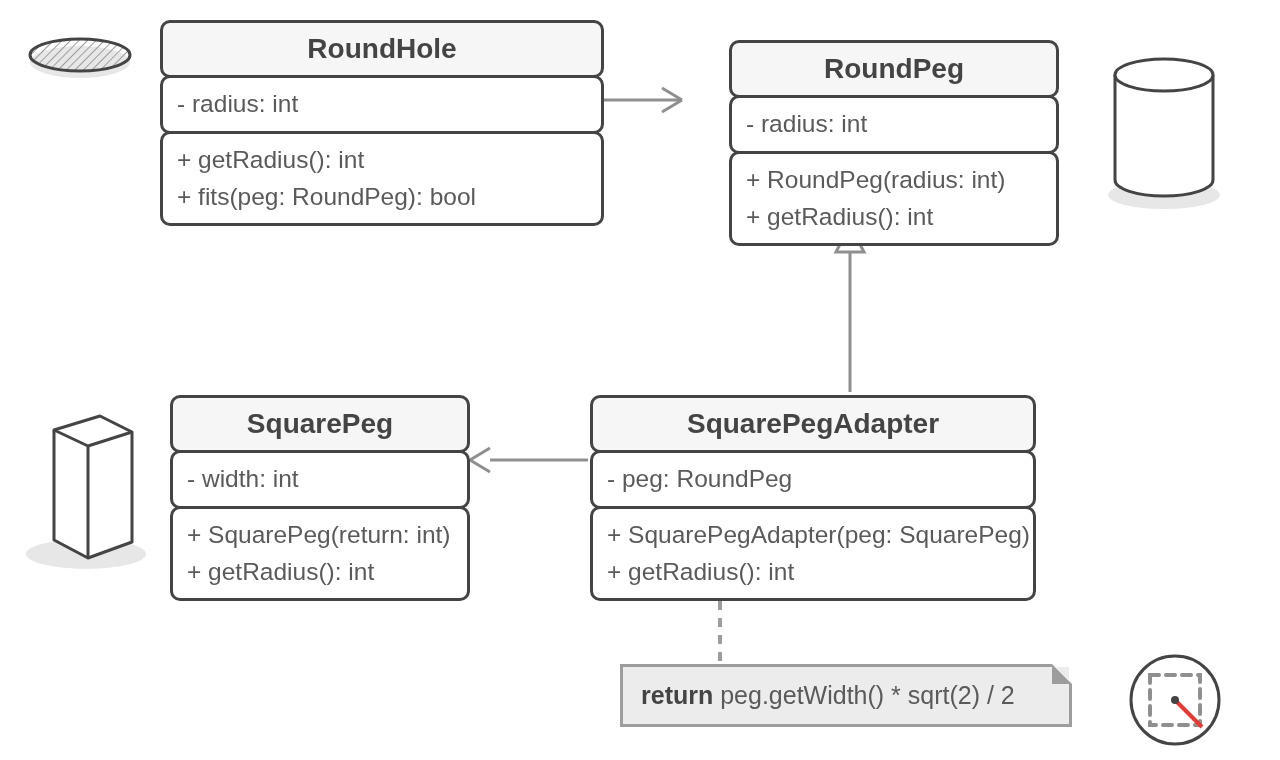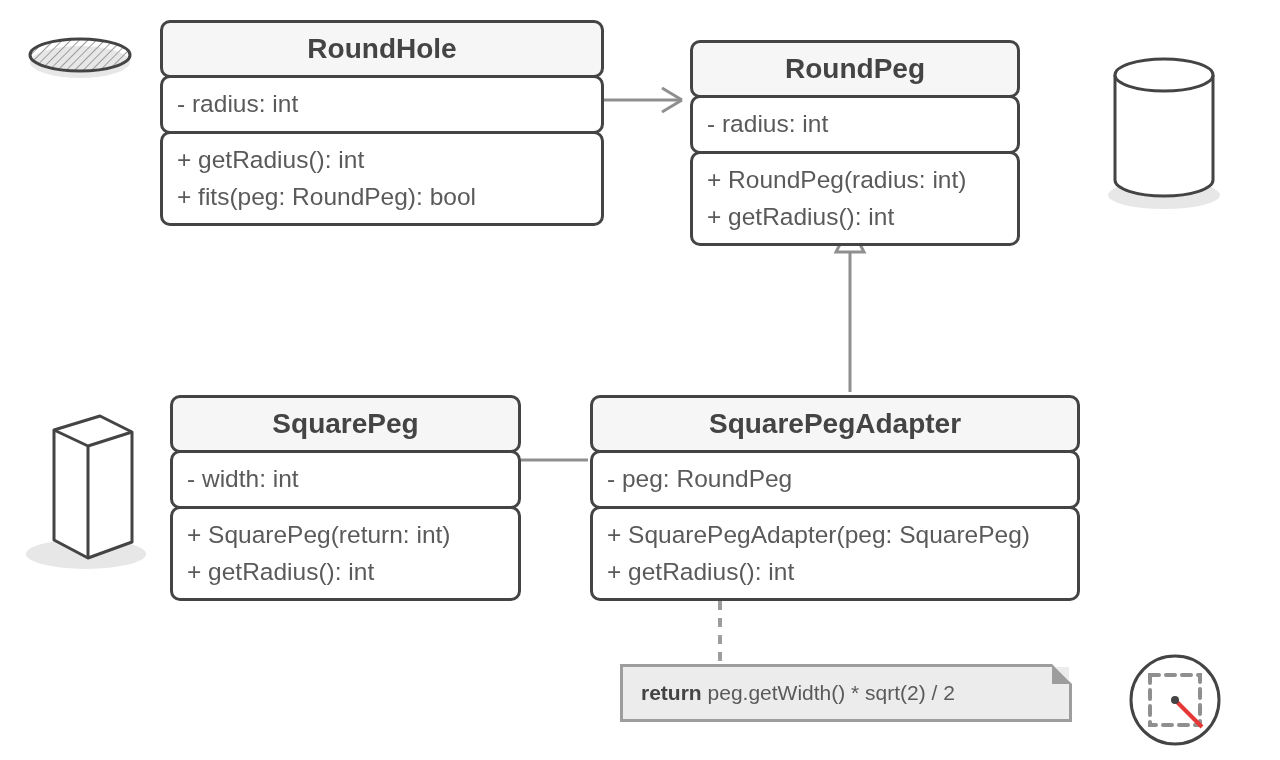--- a/index.html
+++ b/index.html
@@ -48,21 +48,21 @@
     line-height: 1.5;
     white-space: nowrap;
     color: #5a5a5a;
   }
 
   
   .note-box {
     position: absolute;
     background: #ececec;
     border: 3px solid #9d9d9d;
-    font-size: 21px;
+    font-size: 25px;
     padding: 14px 18px;
     color: #5a5a5a;
   }
   .note-box .kw { font-weight: 700; color:#454445; }
   .note-fold {
     position: absolute;
     right: -3px;
     top: -3px;
     width: 20px; height: 20px;
   }
@@ -145,43 +145,43 @@
     <div class="section title">RoundHole</div>
     <div class="section">
       <div class="line">- radius: int</div>
     </div>
     <div class="section">
       <div class="line">+ getRadius(): int</div>
       <div class="line">+ fits(peg: RoundPeg): bool</div>
     </div>
   </div>
 
-  <div class="class-box" style="left:690px; top:40px; width:330px;">
+  <div class="class-box" style="left:729px; top:40px; width:330px;">
     <div class="section title">RoundPeg</div>
     <div class="section">
       <div class="line">- radius: int</div>
     </div>
     <div class="section">
       <div class="line">+ RoundPeg(radius: int)</div>
       <div class="line">+ getRadius(): int</div>
     </div>
   </div>
 
-  <div class="class-box" style="left:170px; top:395px; width:351px;">
+  <div class="class-box" style="left:170px; top:395px; width:300px;">
     <div class="section title">SquarePeg</div>
     <div class="section">
       <div class="line">- width: int</div>
     </div>
     <div class="section">
       <div class="line">+ SquarePeg(return: int)</div>
       <div class="line">+ getRadius(): int</div>
     </div>
   </div>
 
-  <div class="class-box" style="left:590px; top:395px; width:490px;">
+  <div class="class-box" style="left:590px; top:395px; width:446px;">
     <div class="section title">SquarePegAdapter</div>
     <div class="section">
       <div class="line">- peg: RoundPeg</div>
     </div>
     <div class="section">
       <div class="line">+ SquarePegAdapter(peg: SquarePeg)</div>
       <div class="line">+ getRadius(): int</div>
     </div>
   </div>
 

